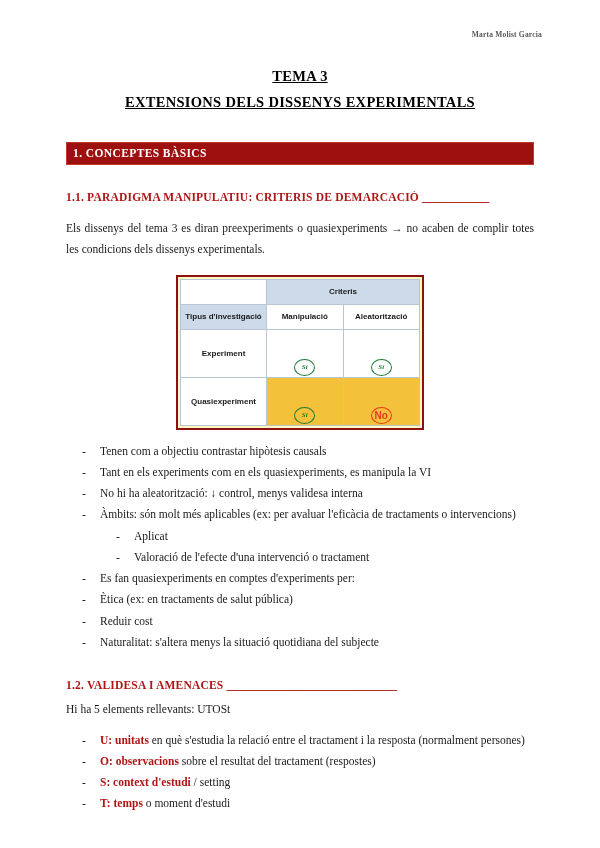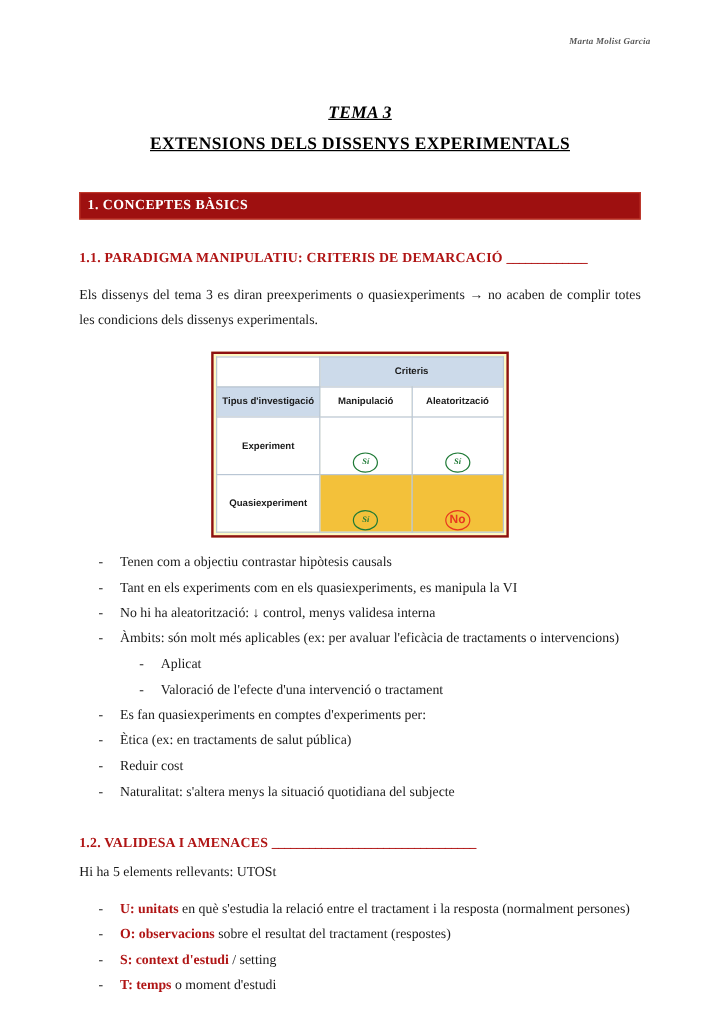--- a/index.html
+++ b/index.html
@@ -22,41 +22,40 @@
     padding: 0;
     position: relative;
   }
   
   .running-header {
     position: absolute;
     top: 30px;
     right: 58px;
     font-size: 7.5px;
     font-weight: bold;
-    font-style: italic;
     color: #3b3b3b;
     letter-spacing: 0.2px;
     opacity: 0.85;
   }
   
   .content {
     position: absolute;
     left: 66px;
     top: 68px;
     width: 468px;
   }
   
   .doc-title-1, .doc-title-2 {
     text-align: center;
     font-weight: bold;
     text-decoration: underline;
     color: #000;
     letter-spacing: 0.3px;
   }
-  .doc-title-1 { font-size: 14.5px; margin: 18px 0 9px 0; font-style: italic; }
+  .doc-title-1 { font-size: 14.5px; margin: 0 0 9px 0; }
   .doc-title-2 { font-size: 14.5px; margin: 0 0 0 0; }
 
   
   .section-banner {
     margin-top: 31px;
     background: #9e1010;
     border: 1px solid #c0392b;
     color: #ffffff;
     font-weight: bold;
     font-size: 11.5px;

